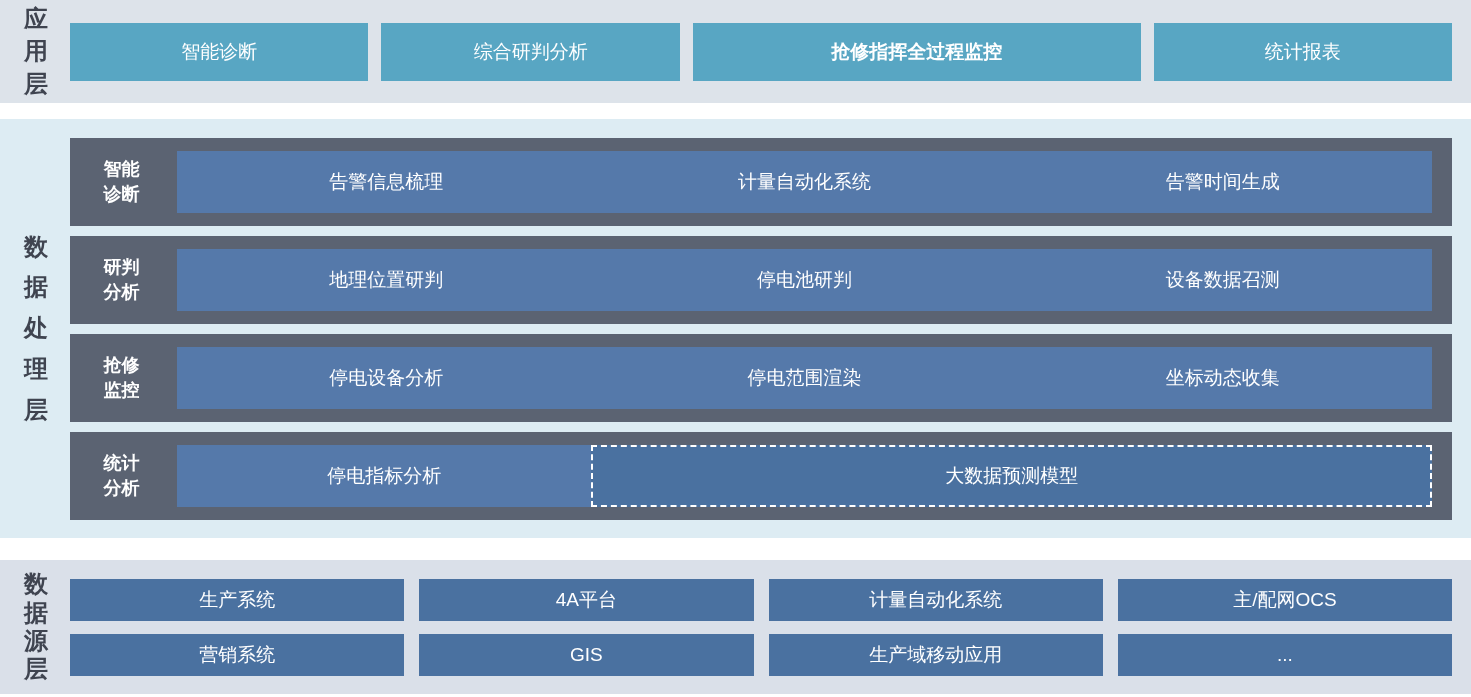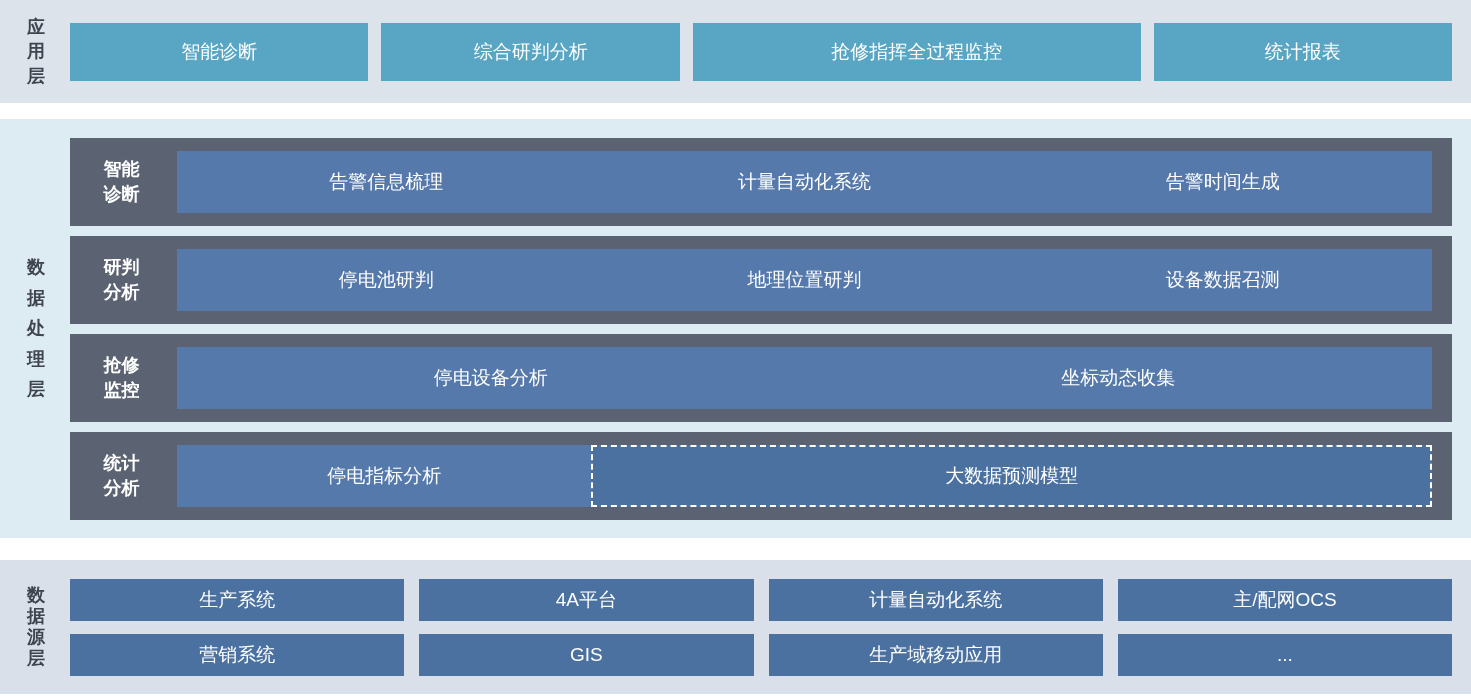--- a/index.html
+++ b/index.html
@@ -14,36 +14,36 @@
   .band-app{height:103px;background:var(--band-app-bg);}
   .gap{height:16px;background:#ffffff;}
   .gap2{height:22px;background:#ffffff;}
   .band-process{height:419px;background:var(--band-process-bg);}
   .band-source{height:134px;background:var(--band-source-bg);}
   .band-foot{height:7px;background:#ffffff;}
 
   .gutter{width:70px;flex:0 0 70px;display:flex;align-items:center;justify-content:flex-start;}
   .vlabel{
     margin-left:24px;width:24px;word-break:break-all;text-align:center;
-    font-weight:bold;font-size:18px;color:var(--label-text);
+    font-weight:bold;font-size:24px;color:var(--label-text);
   }
   .band-app .vlabel{line-height:1.35;}
   .band-process .vlabel{line-height:1.7;}
   .band-source .vlabel{line-height:1.18;}
 
   .content{flex:1 1 auto;margin-right:19px;display:flex;flex-direction:column;justify-content:center;}
 
   
   .app-row{display:flex;gap:13px;height:58px;}
   .app-box{
     background:var(--app-box);color:#ffffff;font-size:19px;
     display:flex;align-items:center;justify-content:center;
   }
   .app-box.w1{flex:1 1 0;}
-  .app-box.w15{flex:1.5 1 0;}
+  .app-box.w15{flex:1.5 1 0;font-weight:bold;}
 
   
   .proc-rows{display:flex;flex-direction:column;gap:10px;}
   .proc-row{
     background:var(--row-bg);height:88px;display:flex;align-items:center;
     padding-right:20px;box-sizing:border-box;
   }
   .row-label{
     flex:0 0 107px;display:flex;justify-content:center;
     color:#ffffff;font-weight:bold;font-size:18px;line-height:1.35;
@@ -99,32 +99,33 @@
           <div class="proc-box">计量自动化系统</div>
           <div class="proc-box">告警时间生成</div>
         </div>
       </div>
 
       <div class="proc-row">
         <div class="row-label">
           <span>研判分析</span>
         </div>
         <div class="proc-boxes">
+          <div class="proc-box">地理位置研判</div>
           <div class="proc-box">停电池研判</div>
-          <div class="proc-box">地理位置研判</div>
           <div class="proc-box">设备数据召测</div>
         </div>
       </div>
 
       <div class="proc-row">
         <div class="row-label">
           <span>抢修监控</span>
         </div>
         <div class="proc-boxes">
           <div class="proc-box">停电设备分析</div>
+          <div class="proc-box">停电范围渲染</div>
           <div class="proc-box">坐标动态收集</div>
         </div>
       </div>
 
       <div class="proc-row">
         <div class="row-label">
           <span>统计分析</span>
         </div>
         <div class="proc-boxes">
           <div class="proc-box">停电指标分析</div>

